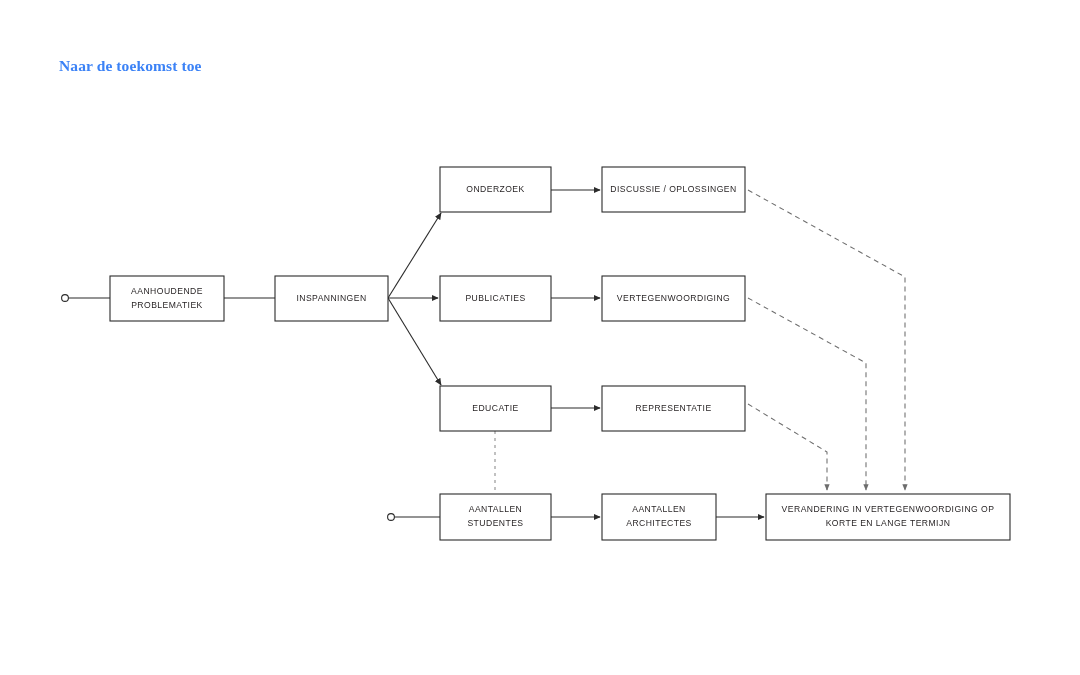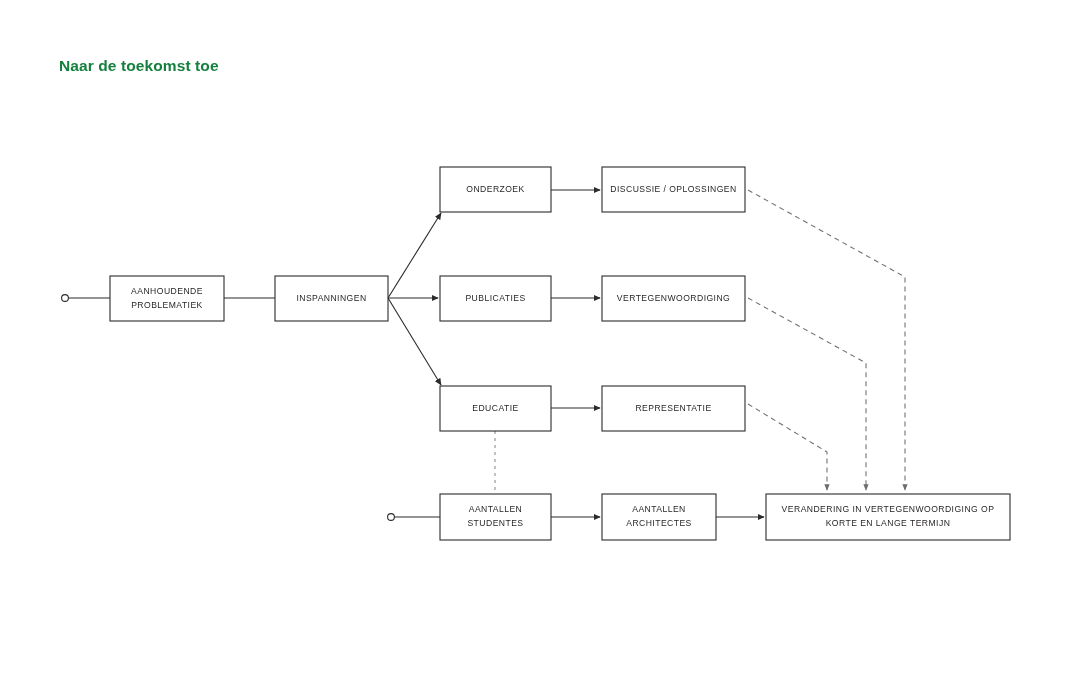--- a/index.html
+++ b/index.html
@@ -15,22 +15,23 @@
     overflow: hidden;
     position: relative;
   }
   #page-title {
     position: absolute;
     left: 59px;
     top: 57px;
     font-size: 15.5px;
     font-weight: bold;
     letter-spacing: 0.1px;
-    color: #15803d;
+    color: #3b82f6;
     white-space: nowrap;
+    font-family: Liberation Serif, serif;
   }
   #diagram-canvas {
     position: absolute;
     left: 0;
     top: 0;
     width: 1080px;
     height: 675px;
   }
   .node-rect {
     fill: #ffffff;

